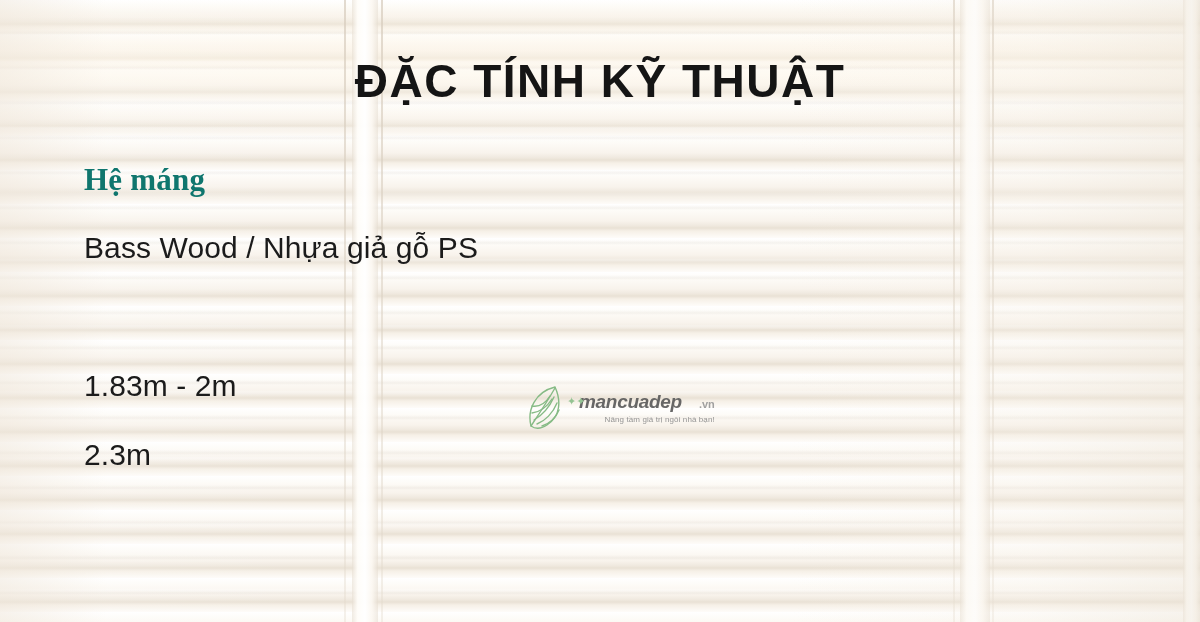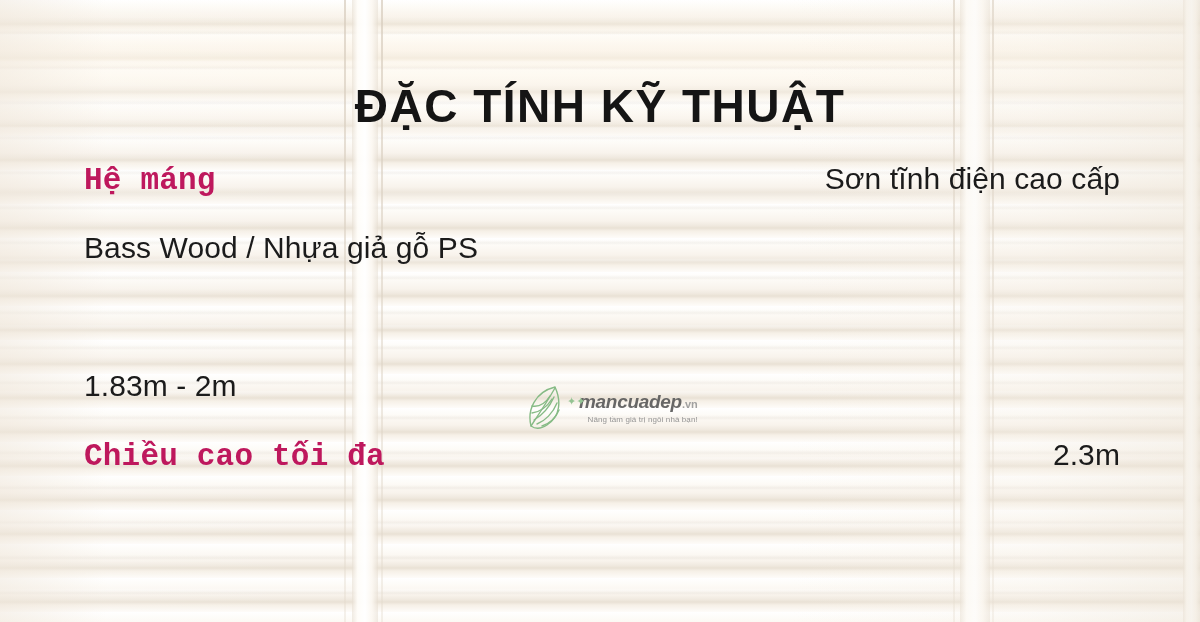--- a/index.html
+++ b/index.html
@@ -132,42 +132,41 @@
     top: 54px;
     left: 0;
     right: 0;
     text-align: center;
     font-family: "Liberation Sans", sans-serif;
     font-weight: 700;
     font-size: 46px;
     letter-spacing: 1.5px;
     color: #151515;
     white-space: nowrap;
-    margin-top: 25px;
   }
 
   .spec-table {
     position: absolute;
     top: 162px;
     left: 84px;
     right: 80px;
   }
 
   .spec-row {
     display: flex;
     align-items: baseline;
     justify-content: space-between;
     height: 69px;
   }
 
   .spec-label {
-    font-family: Liberation Mono, monospace;
+    font-family: Liberation Serif, serif;
     font-weight: 700;
     font-size: 31px;
-    color: #be185d;
+    color: #0f766e;
     letter-spacing: 0.2px;
     white-space: nowrap;
     flex: 0 0 auto;
   }
 
   .spec-value {
     font-family: "Liberation Sans", sans-serif;
     font-weight: 400;
     font-size: 30px;
     color: #1b1b1b;
@@ -212,21 +211,21 @@
     font-weight: 700;
     font-size: 19px;
     color: #5b5b5b;
     letter-spacing: -0.3px;
   }
   .wm-tld {
     font-family: "Liberation Sans", sans-serif;
     font-weight: 700;
     font-size: 11px;
     color: #9a9a9a;
-    margin-left: 0;
+    margin-left: 17px;
   }
   .wm-tag {
     margin-top: 5px;
     font-family: "Liberation Sans", sans-serif;
     font-size: 8px;
     color: #8c8c8c;
     letter-spacing: 0.1px;
     white-space: nowrap;
     text-align: right;
   }
@@ -257,37 +256,35 @@
   <div class="bg-light"></div>
 
   <div class="content">
 
     <div class="page-title">ĐẶC TÍNH KỸ THUẬT</div>
 
     <div class="spec-table">
 
       <div class="spec-row">
         <div class="spec-label">Hệ máng</div>
-        <div class="spec-value">Sơn tĩnh điện cao cấp</div>
       </div>
 
       <div class="spec-row">
         <div class="spec-value">Bass Wood / Nhựa giả gỗ PS</div>
       </div>
 
 
       <div class="spec-row">
       </div>
 
       <div class="spec-row">
         <div class="spec-value">1.83m - 2m</div>
       </div>
 
       <div class="spec-row">
-        <div class="spec-label">Chiều cao tối đa</div>
         <div class="spec-value">2.3m</div>
       </div>
 
     </div>
 
     <div class="watermark">
 
       <div class="wm-logo">
         <svg viewBox="0 0 56 56" width="56" height="56" aria-hidden="true">
           <g fill="none" stroke="#7db67d" stroke-width="1.4" stroke-linecap="round">

